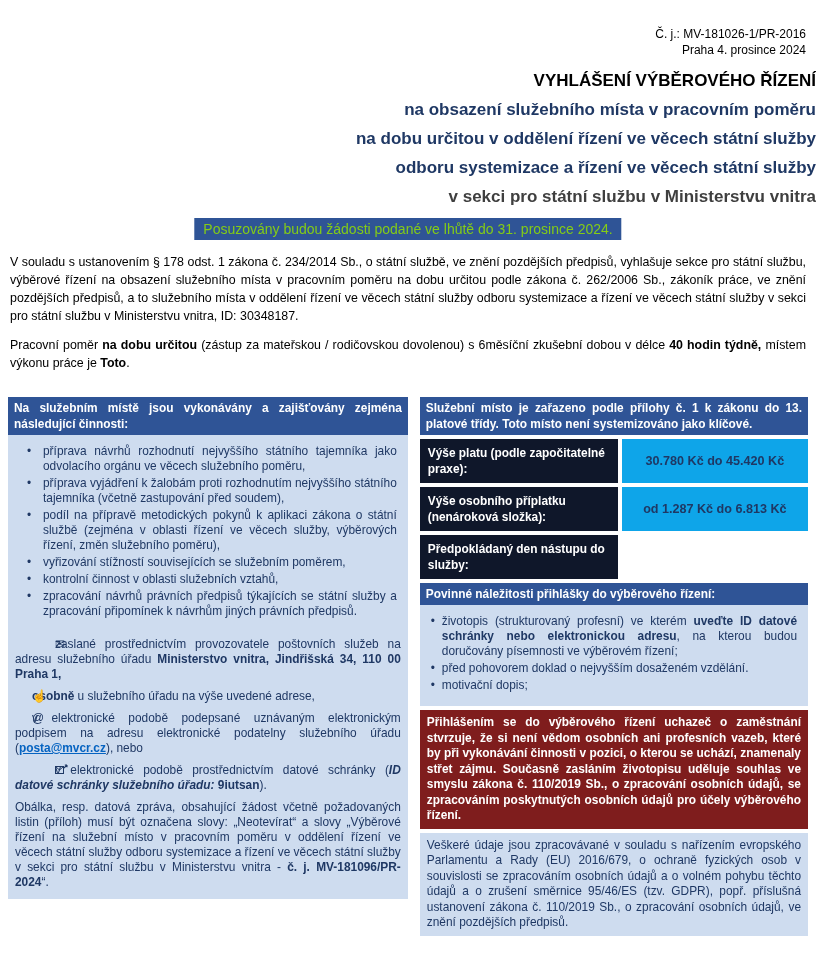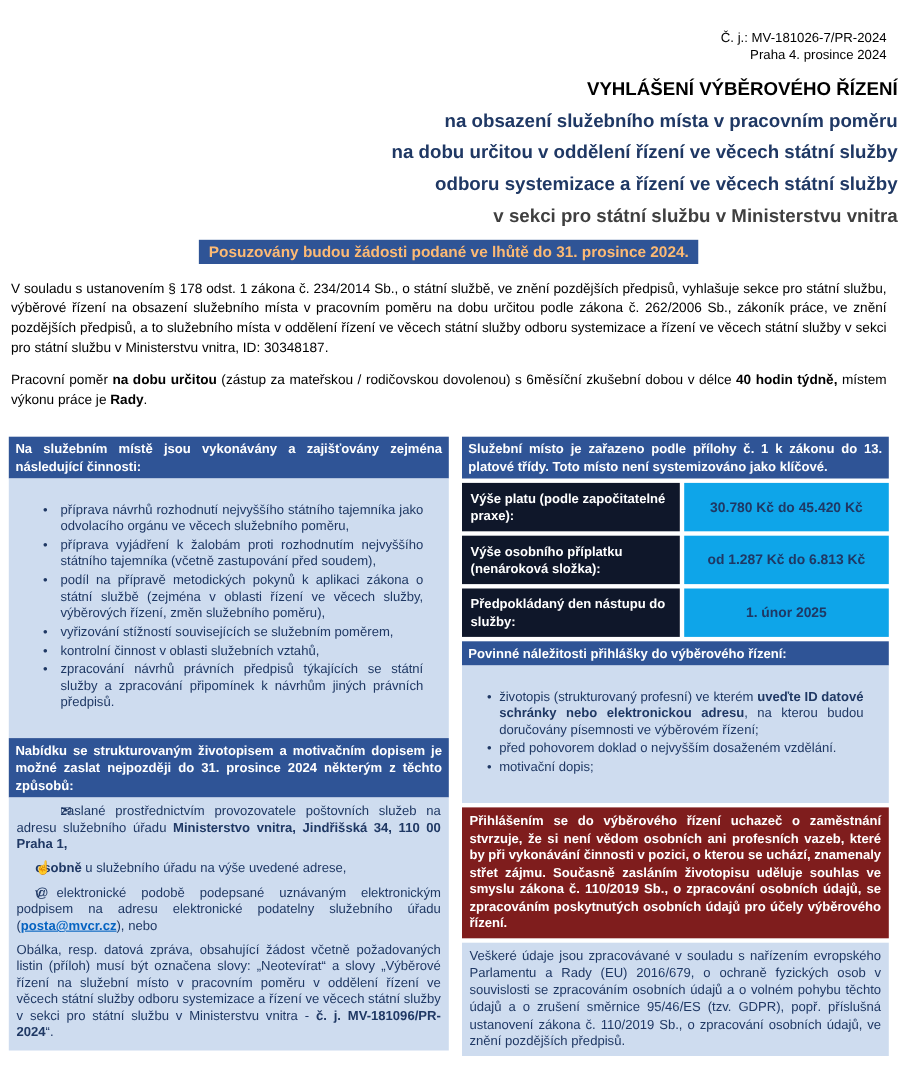--- a/index.html
+++ b/index.html
@@ -6,34 +6,34 @@
   body{width:816px;height:968px;font-family:"Liberation Sans",sans-serif;color:#000;overflow:hidden;}
   .page{position:relative;width:816px;height:968px;background:#fff;}
 
   .doc-ref{position:absolute;top:26px;right:10px;text-align:right;font-size:12px;line-height:16px;}
 
   .title{position:absolute;top:66px;left:0;right:0;text-align:right;font-weight:bold;font-size:17px;line-height:29px;}
   .title .t1{color:#000;}
   .title .t-navy{color:#1F3864;}
   .title .t5{color:#3F3F3F;}
 
-  .banner{position:absolute;top:218px;left:50%;transform:translateX(-50%);background:#2F5496;color:#fdba74;
-          font-weight:bold;font-size:14px;line-height:18px;padding:2px 9px;white-space:nowrap;}
+  .banner{position:absolute;top:218px;left:50%;transform:translateX(-50%);background:#2F5496;color:#84cc16;
+          font-weight:normal;font-size:14px;line-height:18px;padding:2px 9px;white-space:nowrap;}
 
   .intro{position:absolute;top:253px;left:10px;width:796px;font-size:12.4px;line-height:18px;text-align:justify;}
   .intro p{margin:0 0 11px 0;}
 
   .columns{position:absolute;top:397px;left:8px;width:800px;display:flex;gap:12px;align-items:flex-start;}
   .col-left{width:416px;}
   .col-right{width:404px;}
 
   .head-box{background:#2F5496;color:#fff;font-weight:bold;font-size:11.9px;line-height:16px;padding:3px 6px;text-align:justify;}
   .panel{background:#CEDCEF;color:#1F3864;font-size:11.9px;line-height:15px;padding:5px 7px 9px 7px;}
 
-  ul.blist{margin:16px;padding:0;list-style:none;}
+  ul.blist{margin:4px;padding:0;list-style:none;}
   ul.blist li{position:relative;padding-left:24px;text-align:justify;margin-bottom:2px;}
   ul.blist li::before{content:"\2022";position:absolute;left:8px;top:0;}
 
   ul.blist-tight li{padding-left:11px;}
   ul.blist-tight li::before{left:0;}
 
   .pay-table{margin:0;}
   .prow{display:flex;margin-top:4px;}
   .plabel{background:#0f172a;color:#fff;font-weight:bold;width:198px;box-sizing:border-box;
           padding:6px 8px;font-size:11.9px;line-height:16px;}
@@ -68,68 +68,74 @@
   .sig-name{font-weight:bold;}
 
   .dbx{display:inline-block;vertical-align:-1px;}
 </style>
 </head>
 <body>
 
 <div class="page">
 
   <div class="doc-ref">
-    <div>Č. j.: MV-181026-7/PR-2024</div>
+    <div>Č. j.: MV-181026-1/PR-2016</div>
     <div>Praha 4. prosince 2024</div>
   </div>
 
   <div class="title">
     <div class="t1">VYHLÁŠENÍ VÝBĚROVÉHO ŘÍZENÍ</div>
     <div class="t-navy">na obsazení služebního místa v pracovním poměru</div>
     <div class="t-navy">na dobu určitou v oddělení řízení ve věcech státní služby</div>
     <div class="t-navy">odboru systemizace a řízení ve věcech státní služby</div>
     <div class="t5">v sekci pro státní službu v Ministerstvu vnitra</div>
   </div>
 
   <div class="banner">Posuzovány budou žádosti podané ve lhůtě do 31. prosince 2024.</div>
 
   <div class="intro">
     <p>V souladu s ustanovením § 178 odst. 1 zákona č. 234/2014 Sb., o státní službě, ve znění pozdějších předpisů, vyhlašuje sekce pro státní službu, výběrové řízení na obsazení služebního místa v pracovním poměru na dobu určitou podle zákona č. 262/2006 Sb., zákoník práce, ve znění pozdějších předpisů, a to služebního místa v oddělení řízení ve věcech státní služby odboru systemizace a řízení ve věcech státní služby v sekci pro státní službu v Ministerstvu vnitra, ID: 30348187.</p>
-    <p><span>Pracovní poměr </span><b class="run">na dobu určitou</b><span> (zástup za mateřskou / rodičovskou dovolenou) s 6měsíční zkušební dobou v délce </span><b class="run">40 hodin týdně,</b><span> místem výkonu práce je </span><b class="run">Rady</b><span>.</span></p>
+    <p><span>Pracovní poměr </span><b class="run">na dobu určitou</b><span> (zástup za mateřskou / rodičovskou dovolenou) s 6měsíční zkušební dobou v délce </span><b class="run">40 hodin týdně,</b><span> místem výkonu práce je </span><b class="run">Toto</b><span>.</span></p>
   </div>
 
   <div class="columns">
 
     <div class="col-left">
       <div class="head-box">Na služebním místě jsou vykonávány a zajišťovány zejména následující činnosti:</div>
       <div class="panel">
         <ul class="blist">
           <li>příprava návrhů rozhodnutí nejvyššího státního tajemníka jako odvolacího orgánu ve věcech služebního poměru,</li>
           <li>příprava vyjádření k žalobám proti rozhodnutím nejvyššího státního tajemníka (včetně zastupování před soudem),</li>
           <li>podíl na přípravě metodických pokynů k aplikaci zákona o státní službě (zejména v oblasti řízení ve věcech služby, výběrových řízení, změn služebního poměru),</li>
           <li>vyřizování stížností souvisejících se služebním poměrem,</li>
           <li>kontrolní činnost v oblasti služebních vztahů,</li>
           <li>zpracování návrhů právních předpisů týkajících se státní služby a zpracování připomínek k návrhům jiných právních předpisů.</li>
         </ul>
       </div>
-      <div class="head-box">Nabídku se strukturovaným životopisem a motivačním dopisem je možné zaslat nejpozději do 31. prosince 2024 některým z těchto způsobů:</div>
       <div class="panel">
 
         <div class="icon-para ind-lg">
           <span class="p-icon">✉</span><span>zaslané prostřednictvím provozovatele poštovních služeb na adresu služebního úřadu </span><b class="run">Ministerstvo vnitra, Jindřišská 34, 110 00 Praha 1,</b>
         </div>
 
         <div class="icon-para ind-sm">
           <span class="p-icon">☝</span><b class="run">osobně</b><span> u služebního úřadu na výše uvedené adrese,</span>
         </div>
 
         <div class="icon-para ind-sm">
           <span class="p-icon">@</span><span>v elektronické podobě podepsané uznávaným elektronickým podpisem na adresu elektronické podatelny služebního úřadu (</span><a class="link" href="#">posta@mvcr.cz</a><span>), nebo</span>
         </div>
 
+        <div class="icon-para ind-lg">
+          <span class="p-icon"><svg class="dbx" width="13" height="11" viewBox="0 0 13 11">
+                <rect x="0.5" y="2.5" width="8" height="7" fill="none" stroke="#1F3864" stroke-width="1"></rect>
+                <path d="M0.5 2.5 L4.5 6 L8.5 2.5" fill="none" stroke="#1F3864" stroke-width="1"></path>
+                <path d="M9 4 L12 1 M12 1 L9.8 1 M12 1 L12 3.2" fill="none" stroke="#1F3864" stroke-width="1.1"></path>
+              </svg></span><span>v elektronické podobě prostřednictvím datové schránky (</span><span class="bi">ID datové schránky služebního úřadu:</span><b class="run"> 9iutsan</b><span>).</span>
+        </div>
 
         <div class="note-para">
           <span>Obálka, resp. datová zpráva, obsahující žádost včetně požadovaných listin (příloh) musí být označena slovy: „Neotevírat“ a slovy „Výběrové řízení na služební místo v pracovním poměru v oddělení řízení ve věcech státní služby odboru systemizace a řízení ve věcech státní služby v sekci pro státní službu v Ministerstvu vnitra - </span><b class="run">č. j. MV-181096/PR-2024</b><span>“.</span>
         </div>
 
       </div>
     </div>
 
     <div class="col-right">
       <div class="head-box">Služební místo je zařazeno podle přílohy č. 1 k zákonu do 13. platové třídy. Toto místo není systemizováno jako klíčové.</div>
@@ -138,21 +144,20 @@
         <div class="prow">
           <div class="plabel">Výše platu (podle započitatelné praxe):</div>
           <div class="pvalue">30.780 Kč do 45.420 Kč</div>
         </div>
         <div class="prow">
           <div class="plabel">Výše osobního příplatku (nenároková složka):</div>
           <div class="pvalue">od 1.287 Kč do 6.813 Kč</div>
         </div>
         <div class="prow">
           <div class="plabel">Předpokládaný den nástupu do služby:</div>
-          <div class="pvalue">1. únor 2025</div>
         </div>
       </div>
 
       <div class="head-box mt4">Povinné náležitosti přihlášky do výběrového řízení:</div>
       <div class="panel">
         <ul class="blist blist-tight">
           <li><span>životopis (strukturovaný profesní) ve kterém </span><b class="run">uveďte ID datové schránky nebo elektronickou adresu</b><span>, na kterou budou doručovány písemnosti ve výběrovém řízení;</span></li>
           <li>před pohovorem doklad o nejvyšším dosaženém vzdělání.</li>
           <li>motivační dopis;</li>
         </ul>

